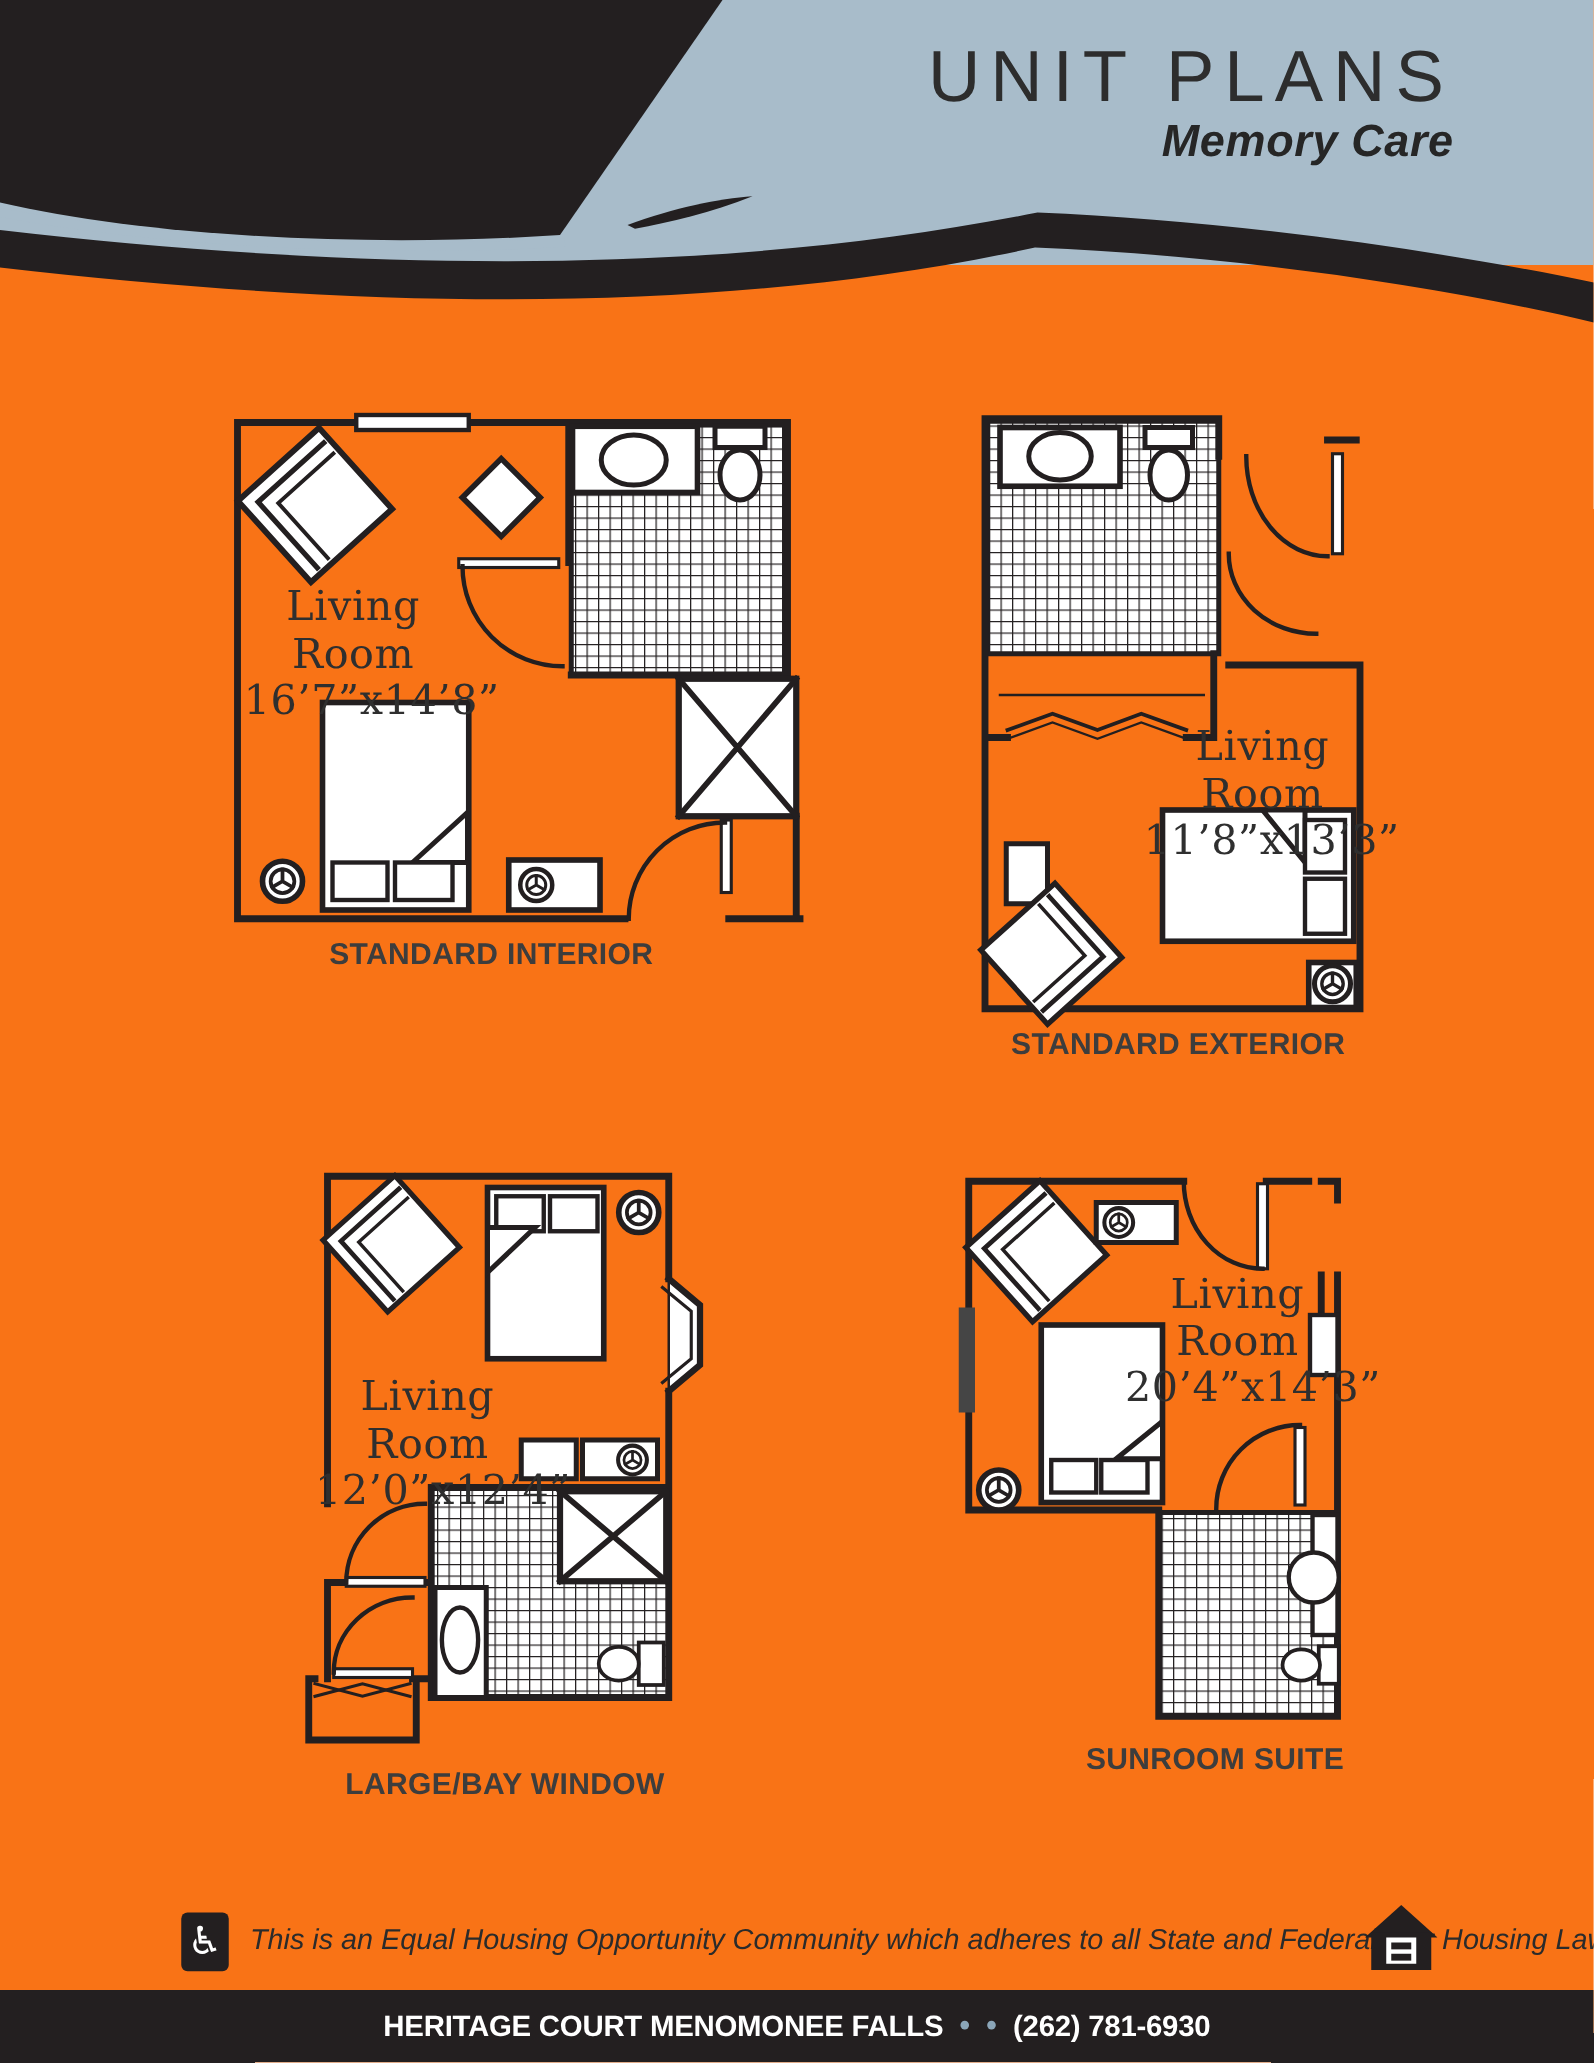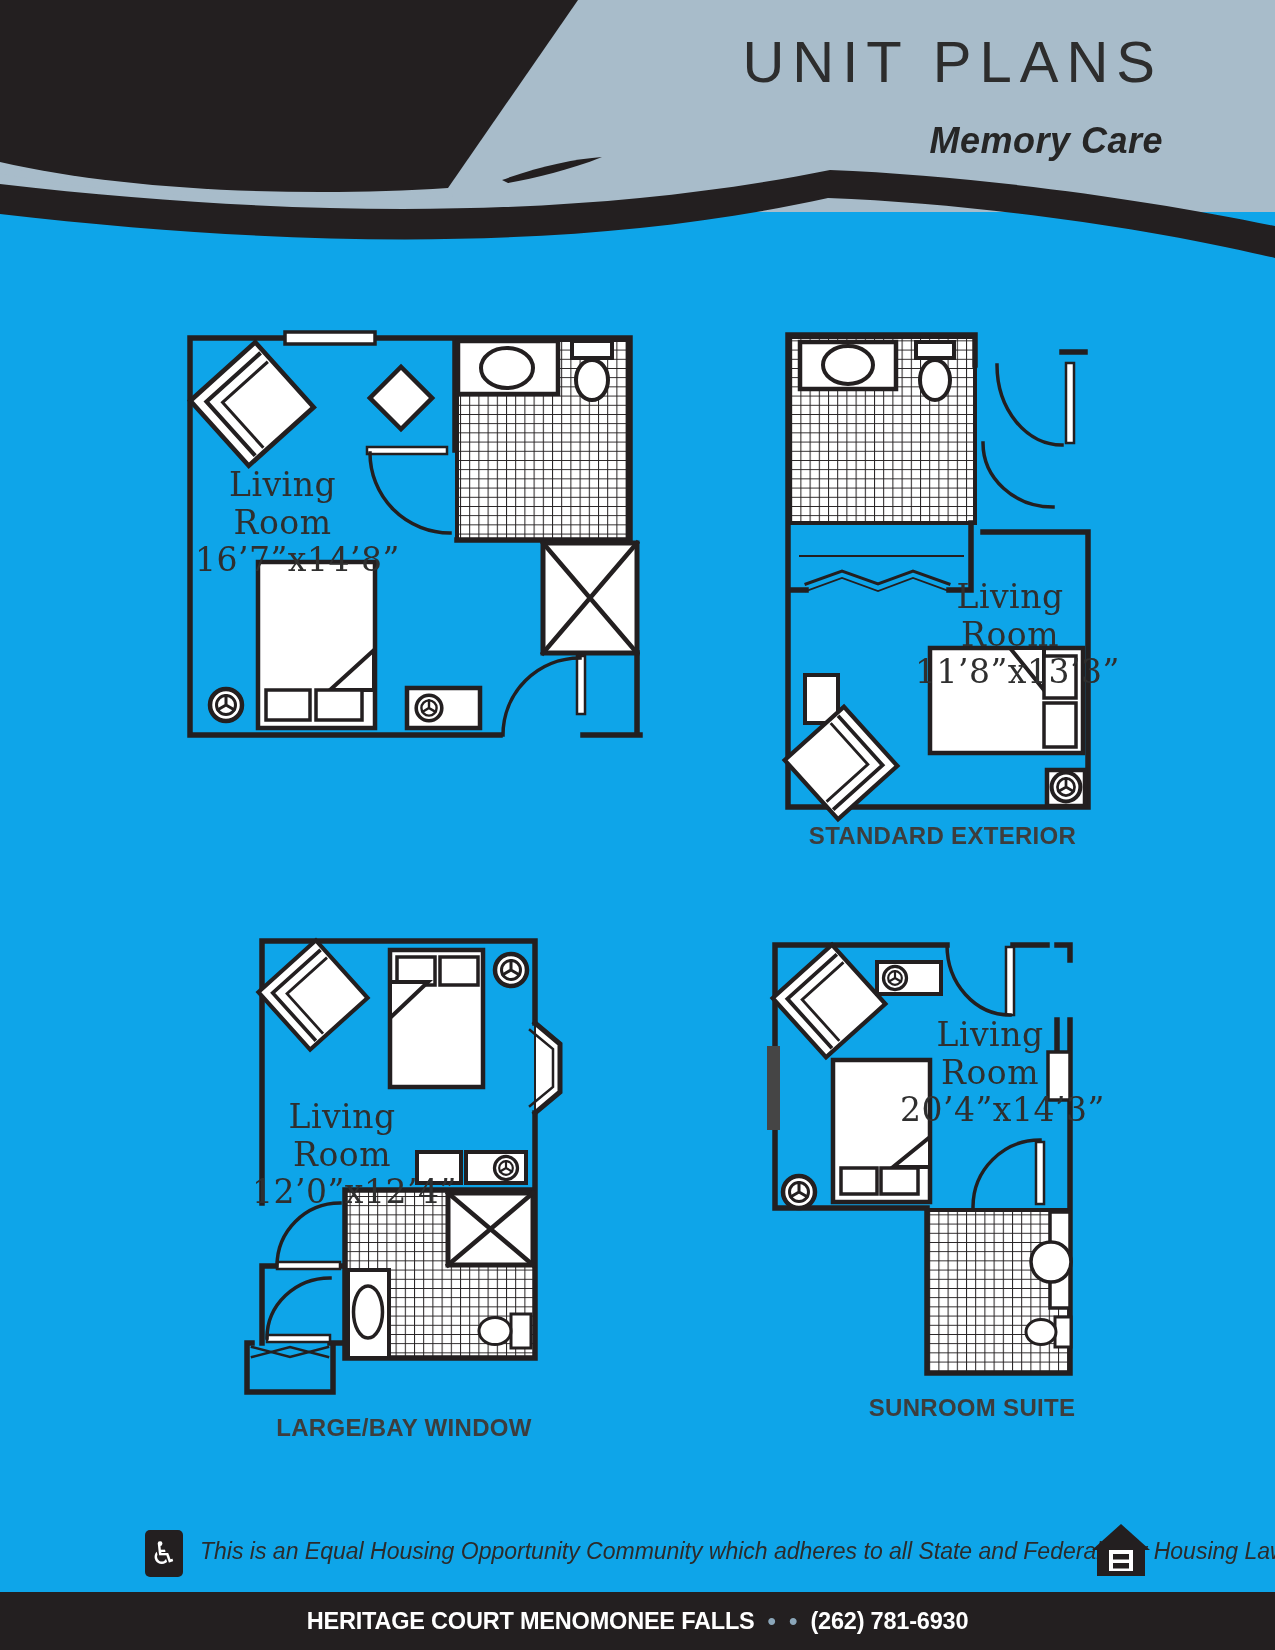--- a/index.html
+++ b/index.html
@@ -1,33 +1,33 @@
 <!DOCTYPE html>
 <html><head>
 <meta charset="utf-8">
 <style>
   * { margin:0; padding:0; box-sizing:border-box; }
   html,body { background:#ffffff; }
   #page {
     position:relative; width:1275px; height:1650px;
-    background:#0ea5e9; overflow:hidden;
+    background:#f97316; overflow:hidden;
     font-family:"Liberation Sans", sans-serif;
   }
   #art { position:absolute; left:0; top:0; width:1275px; height:1650px; }
 
   .hdr-title {
     position:absolute; top:28px; right:112px; text-align:right;
     font-family:"Liberation Sans", sans-serif;
     font-weight:300; font-size:58px; letter-spacing:8px;
     color:#2d2d2d; white-space:nowrap;
   }
   .hdr-sub {
     position:absolute; top:92px; right:112px; text-align:right;
     font-weight:700; font-style:italic; font-size:36px;
-    color:#262626; letter-spacing:0.5px; white-space:nowrap;margin-top:28px;
+    color:#262626; letter-spacing:0.5px; white-space:nowrap;
   }
 
   .room-label {
     position:absolute; text-align:center;
     font-family:"DejaVu Serif","Liberation Serif",serif;
     font-size:33px; line-height:1.14; color:#2f2f2f; letter-spacing:0.5px;
   }
   .room-label span { display:block; }
 
   .plan-caption {
@@ -293,20 +293,21 @@
   </div>
   <div class="room-label" style="left:252px; top:1098px; width:180px;">
     <span>Living Room</span>
     <span>12’0”x12’4”</span>
   </div>
   <div class="room-label" style="left:900px; top:1016px; width:180px;">
     <span>Living Room</span>
     <span>20’4”x14’3”</span>
   </div>
 
+  <div class="plan-caption" style="left:233px; top:750px; width:320px;">STANDARD INTERIOR</div>
   <div class="plan-caption" style="left:244px; top:1414px; width:320px;">LARGE/BAY WINDOW</div>
   <div class="plan-caption" style="left:790px; top:822px; width:305px;">STANDARD EXTERIOR</div>
   <div class="plan-caption" style="left:822px; top:1394px; width:300px;">SUNROOM SUITE</div>
 
   <div class="notice-row">
     <div class="wheel-box">
       <span>♿</span>
     </div>
     <div class="notice-text">This is an Equal Housing Opportunity Community which adheres to all State and Federal Fair Housing Laws.</div>
     <svg class="eh-logo" width="58" height="54" viewBox="0 0 58 54">

